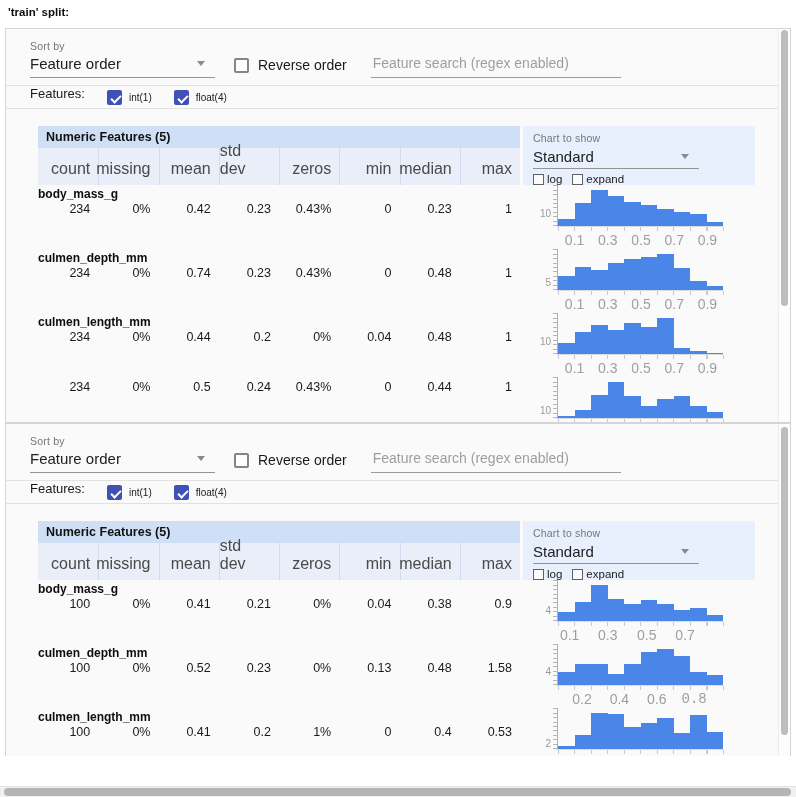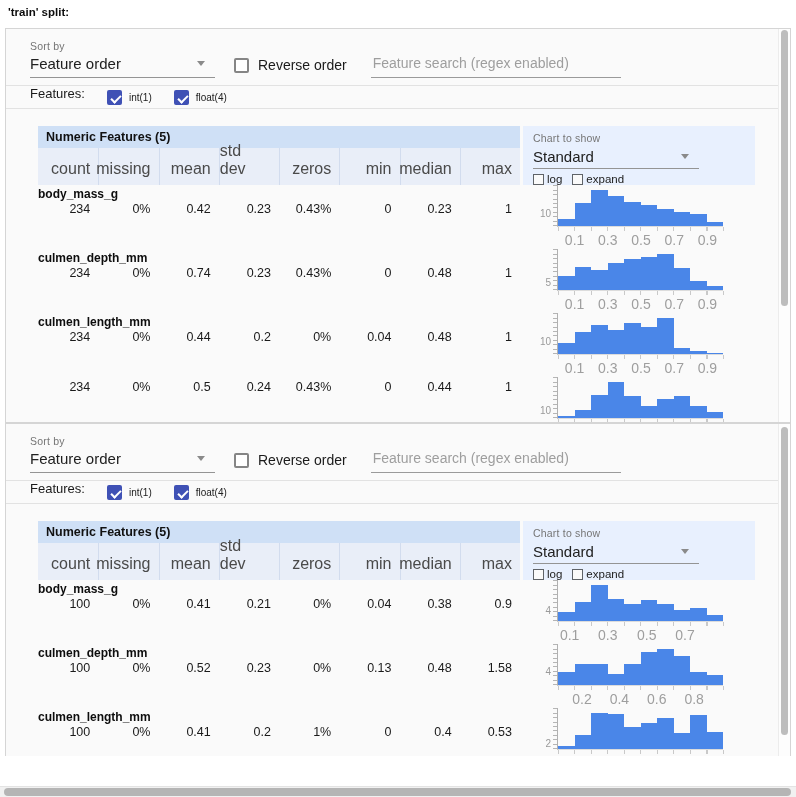--- a/index.html
+++ b/index.html
@@ -445,21 +445,21 @@
                   <div class="bar" style="height: 36px; background: rgb(74, 134, 232);"></div>
                   <div class="bar" style="height: 29.16px; background: rgb(74, 134, 232);"></div>
                   <div class="bar" style="height: 13.32px; background: rgb(74, 134, 232);"></div>
                   <div class="bar" style="height: 10.44px; background: rgb(74, 134, 232);"></div>
                 </div>
                 <div class="xticks"></div>
                 <div class="xlabels">
                   <span class="xlab" style="left: 14.5%;">0.2</span>
                   <span class="xlab" style="left: 37%;">0.4</span>
                   <span class="xlab" style="left: 59.5%;">0.6</span>
-                  <span class="xlab" style="left: 82%;">0.8</span>
+                  <span class="xlab" style="left: 82%; font-family: Liberation Mono, monospace;">0.8</span>
                 </div>
               </div>
             </div>
             <div class="chartrow">
               <div class="plot">
                 <div class="ytick" style="bottom: 0.2px;">2</div>
                 <div class="ruler"></div>
                 <div class="bars">
                   <div class="bar" style="height: 3.24px; background: rgb(74, 134, 232);"></div>
                   <div class="bar" style="height: 14.04px; background: rgb(74, 134, 232);"></div>

